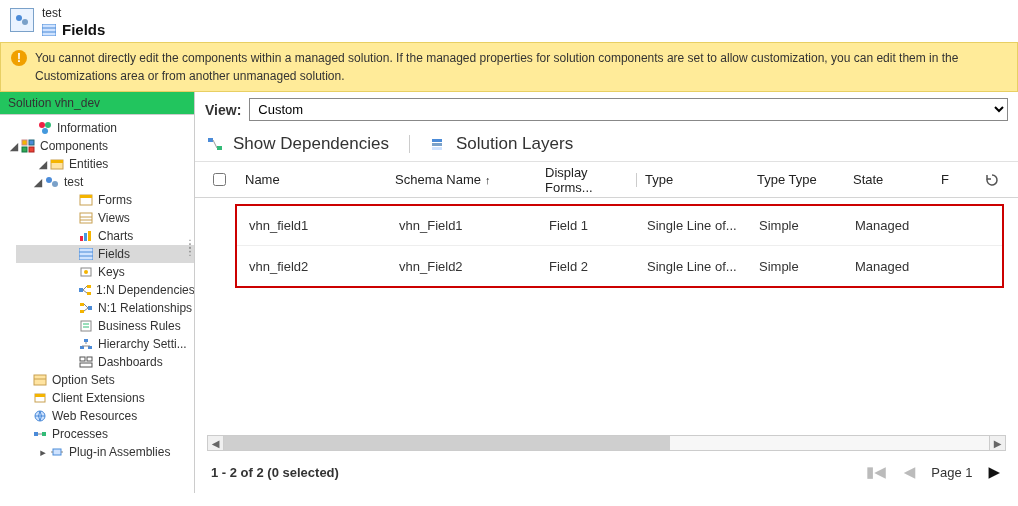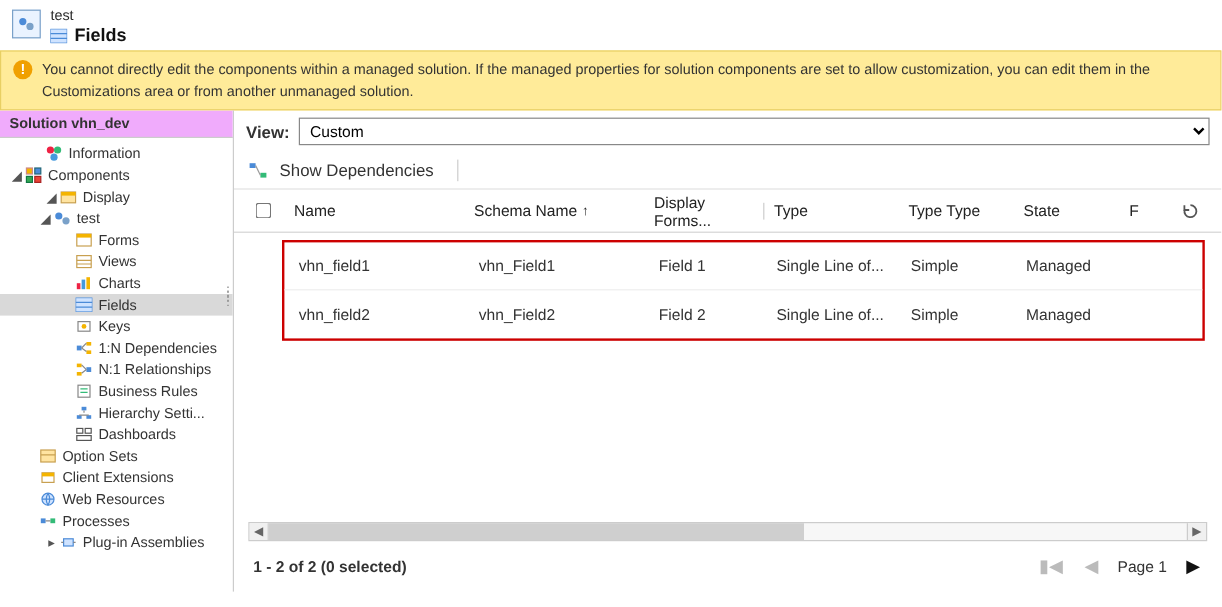--- a/index.html
+++ b/index.html
@@ -13,36 +13,36 @@
 .hdr-main { font-size: 15px; font-weight: bold; color: #111; display:flex; align-items:center; gap:6px; margin-top:1px;}
 .hdr-main .eicon{ width:14px; height:12px;}
 
 
 .warn { background: #ffeb99; border: 1px solid #e8cf63; padding: 6px 10px; display: flex; align-items: flex-start; font-size: 12px; color: #333; line-height:1.5; }
 .warn-icon { width: 16px; height: 16px; border-radius: 50%; background: #f0a000; color: #fff; font-weight: bold; text-align: center; line-height: 16px; font-size: 12px; margin-right: 8px; flex-shrink:0; margin-top:1px;}
 
 
 .main { display: flex; height: calc(100% - 105px); }
 .side { width: 195px; border-right: 1px solid #ccc; overflow: hidden; position:relative; }
-.side-hdr { background: #f0abfc; border-bottom: 1px solid #ccc; padding: 4px 8px; font-size: 12px; font-weight:bold; }
+.side-hdr { background: #22c55e; border-bottom: 1px solid #ccc; padding: 4px 8px; font-size: 12px; font-weight:normal; }
 .tree { padding: 4px 0; font-size: 12px; }
 .tnode { display: flex; align-items: center; padding: 2px 0 2px 8px; white-space: nowrap; cursor:pointer; }
 .tnode.sel { background: #d9d9d9; }
 .tw { width: 12px; text-align:center; color:#555; font-size:11px; user-select:none;}
 .tic { width:16px; height:14px; margin-right:4px; display:inline-flex; align-items:center; justify-content:center;}
-.pad1{padding-left:18px;margin-left:19px;} .pad2{padding-left:32px;} .pad4{padding-left:62px;}
+.pad1{padding-left:18px;margin-left:19px;} .pad2{padding-left:32px;} .pad4{padding-left:62px;margin-left:16px;}
 .drag-dots { position:absolute; right:-2px; top:150px; color:#888; font-size:10px; line-height:4px; letter-spacing:1px;}
 
 
 .content { flex: 1; display: flex; flex-direction: column; overflow:hidden; }
 .viewrow { display: flex; align-items: center; padding: 6px 10px; gap: 8px; }
 .viewrow label { font-weight: bold; font-size: 14px; }
 .viewrow select { flex: 1; border: 1px solid #888; padding: 2px 4px; font-size: 13px; background:#fff;}
 
-.toolbar { display: flex; align-items: center; padding: 4px 10px; gap: 18px; border-bottom: 1px solid #e1e1e1; font-size:14px; }
+.toolbar { display: flex; align-items: center; padding: 4px 10px; gap: 18px; border-bottom: 1px solid #e1e1e1; font-size:17px; }
 .tbtn { display:flex; align-items:center; gap:6px; cursor:pointer; padding:3px 2px;}
 .tbtn .tic{width:16px;height:16px;}
 
 
 .grid { flex:1; overflow:hidden; position:relative; }
 .ghead { display:flex; border-bottom:1px solid #d4d4d4; padding: 0 10px; height:36px; align-items:center; font-size:13px;}
 .gh { display:flex; align-items:center; padding:0 8px; position:relative; color:#222;}
 .gh.sep::after{content:"";position:absolute;right:0;top:8px;bottom:8px;width:1px;background:#ccc;}
 .gh-cb{width:32px;}
 .gh input[type=checkbox]{width:13px;height:13px;}
@@ -130,21 +130,21 @@
           <span>Components</span>
         </div>
       <div class="tnode pad1">
           <span class="tw">◢</span>
           <span class="tic">
             <svg width="14" height="14">
               <rect x="1" y="3" width="12" height="9" fill="#ffe4a1" stroke="#c8a050"></rect>
               <rect x="1" y="3" width="12" height="3" fill="#f4b400"></rect>
             </svg>
           </span>
-          <span>Display</span>
+          <span>Entities</span>
         </div>
       <div class="tnode pad2">
           <span class="tw">◢</span>
           <span class="tic">
             <svg width="14" height="14">
               <circle cx="4" cy="5" r="3" fill="#4b8bd8"></circle>
               <circle cx="10" cy="9" r="3" fill="#7aa1c9"></circle>
             </svg>
           </span>
           <span>test</span>
@@ -320,20 +320,30 @@
         <span class="tic">
             <svg width="16" height="16">
               <rect x="1" y="2" width="5" height="4" fill="#4b8bd8"></rect>
               <rect x="10" y="10" width="5" height="4" fill="#3b7"></rect>
               <line x1="6" y1="4" x2="10" y2="12" stroke="#999"></line>
             </svg>
           </span>
         <span>Show Dependencies</span>
       </div>
       <div style="width:1px;height:18px;background:#ccc"></div>
+      <div class="tbtn">
+        <span class="tic">
+            <svg width="16" height="16">
+              <rect x="2" y="3" width="10" height="3" fill="#4b8bd8"></rect>
+              <rect x="2" y="7" width="10" height="3" fill="#7aa1c9"></rect>
+              <rect x="2" y="11" width="10" height="3" fill="#cfe3ff"></rect>
+            </svg>
+          </span>
+        <span>Solution Layers</span>
+      </div>
     </div>
 
     <div class="grid">
       <div class="ghead">
         <div class="gh gh-cb sep">
             <input type="checkbox" style="">
           </div>
         <div class="gh gh-name sep">
             <span>Name</span>
           </div>

